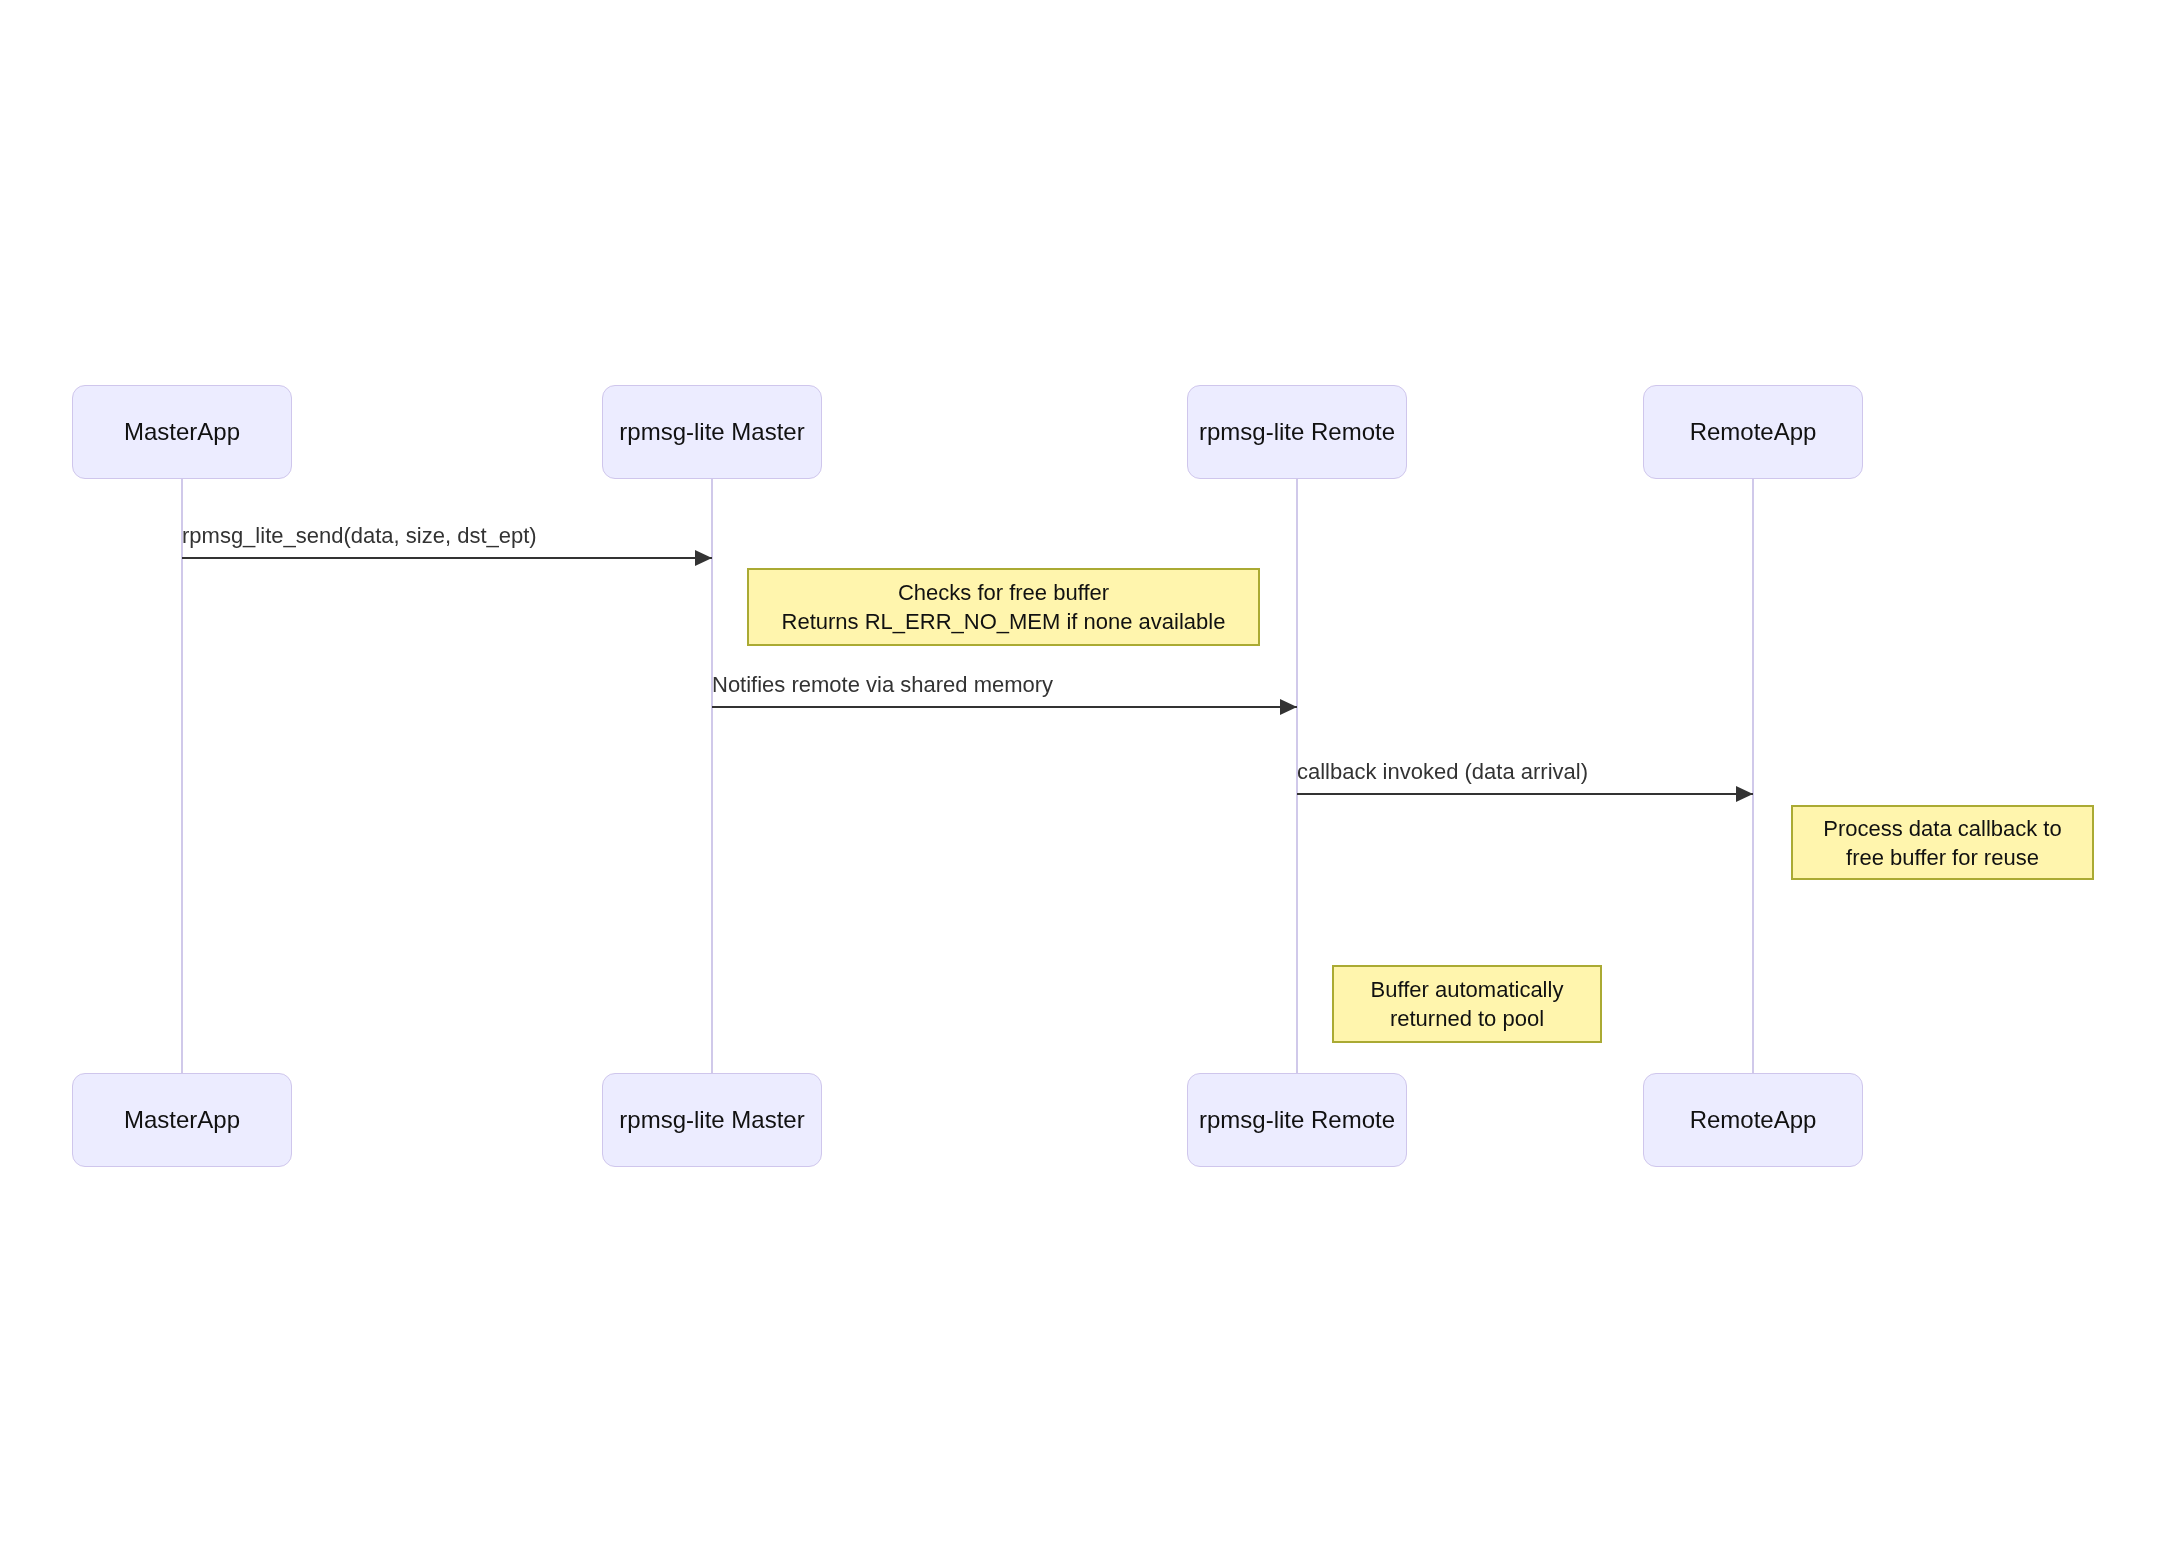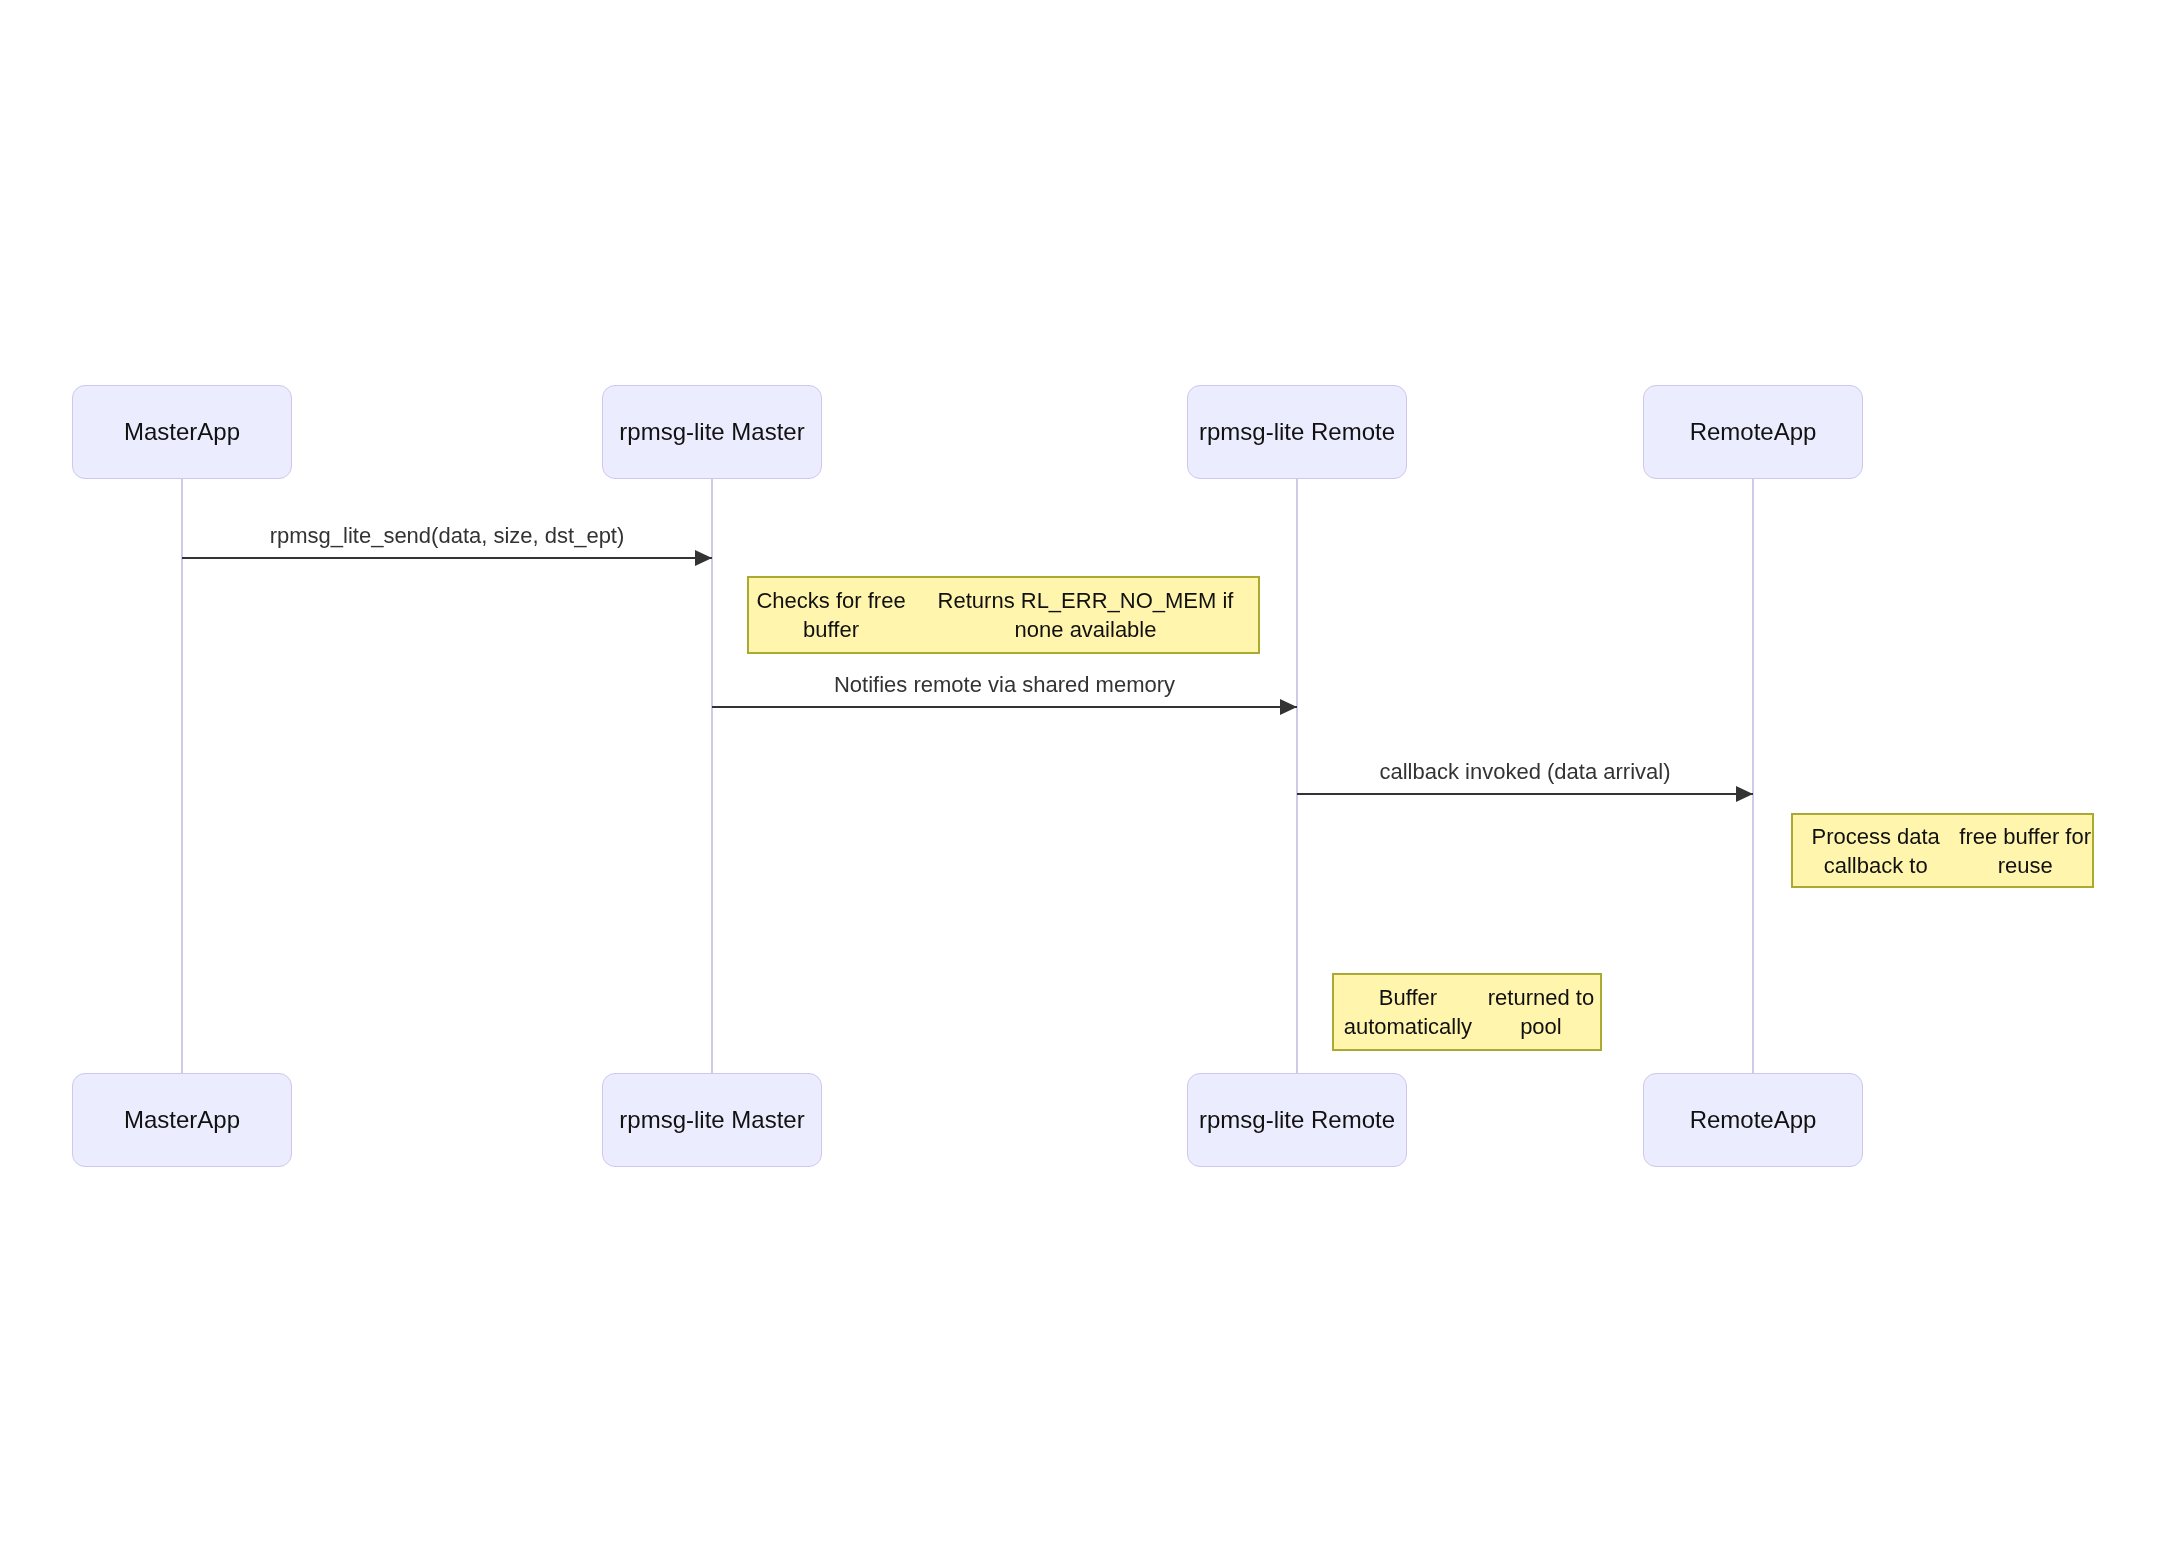--- a/index.html
+++ b/index.html
@@ -47,21 +47,21 @@
   
   .message {
     position: absolute;
     height: 38px;
   }
   .msg-label {
     position: absolute;
     left: 0;
     right: 0;
     bottom: 10px;
-    text-align: center;
+    text-align: left;
     font-size: 22px;
     color: #333333;
     white-space: nowrap;
   }
   .msg-line {
     position: absolute;
     left: 0;
     right: 0;
     bottom: 0;
     height: 0;
@@ -78,28 +78,27 @@
   }
   .arrowhead.to-right { right: 0; border-left: 17px solid #333333; }
   .arrowhead.to-left { left: 0; border-right: 17px solid #333333; }
   
   .note {
     position: absolute;
     background: #fff5ad;
     border: 2px solid #aaaa33;
     box-sizing: border-box;
     display: flex;
-    flex-direction: row;
+    flex-direction: column;
     align-items: center;
     justify-content: center;
     font-size: 22px;
     line-height: 29px;
     color: #111111;
     text-align: center;
-    margin-top: 8px;
   }
   .note.n0 { left: 747px; top: 568px; width: 513px; height: 78px; }
   .note.n1 { left: 1791px; top: 805px; width: 303px; height: 75px; }
   .note.n2 { left: 1332px; top: 965px; width: 270px; height: 78px; }
   .m0 { left: 182px; top: 521px; width: 530px; }
   .m1 { left: 712px; top: 670px; width: 585px; }
   .m2 { left: 1297px; top: 757px; width: 456px; }
   .m3 { left: 1297px; top: 921px; width: 456px; }
 </style>
 </head>

